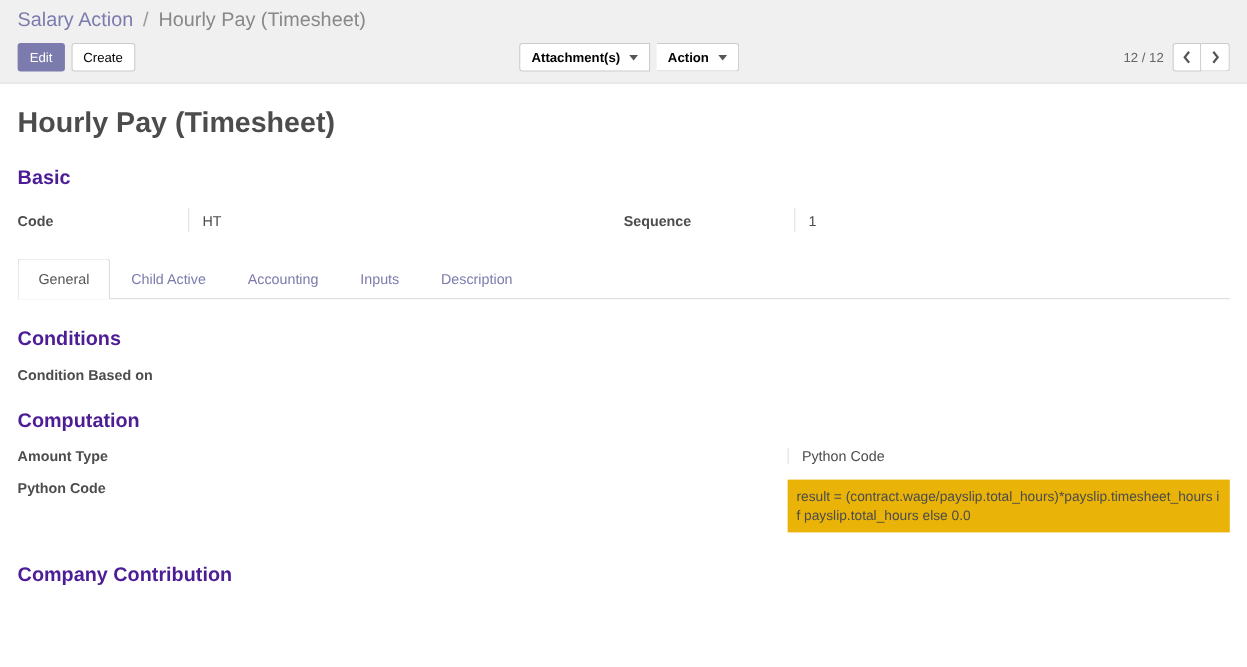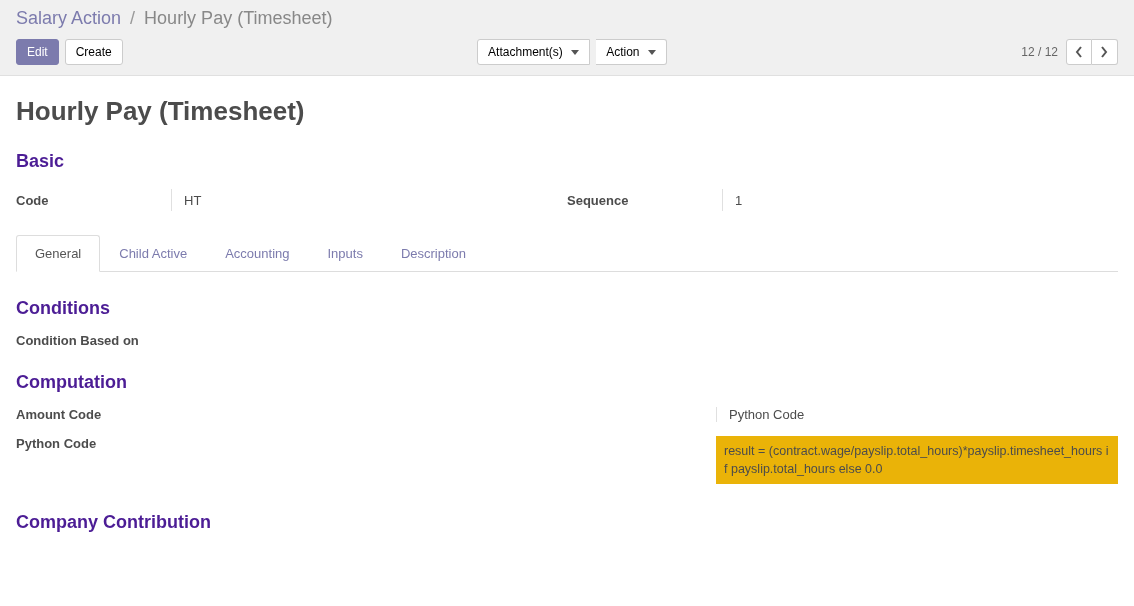--- a/index.html
+++ b/index.html
@@ -7,21 +7,21 @@
 .topbar { background: #f0f0f0; border-bottom: 1px solid #e0e0e0; padding: 8px 16px 10px; }
 .breadcrumb { font-size: 18px; margin-bottom: 10px; }
 .breadcrumb a { color: #7c7bad; text-decoration: none; }
 .breadcrumb .sep { color: #999; margin: 0 4px; }
 .breadcrumb .current { color: #888; }
 .toolbar-row { display: flex; align-items: center; }
 .btn { border: 1px solid #ccc; background: #fff; padding: 5px 10px; font-size: 12px; cursor: pointer; border-radius: 3px; }
 .btn-primary { background: #7c7bad; border-color: #7c7bad; color: #fff; }
 .btn + .btn { margin-left: 6px; }
 .toolbar-center { margin-left: auto; margin-right: auto; display: flex; }
-.toolbar-center .btn { border-radius: 0; }
+.toolbar-center .btn { border-radius: 0; font-weight: bold; }
 .toolbar-center .btn:first-child { border-radius: 3px 0 0 3px; }
 .toolbar-center .btn:last-child { border-radius: 0 3px 3px 0; border-left: none; }
 .caret { display: inline-block; width: 0; height: 0; border-left: 4px solid transparent; border-right: 4px solid transparent; border-top: 5px solid #555; margin-left: 5px; vertical-align: middle; }
 .pager { display: flex; align-items: center; color: #666; }
 .pager-count { margin-right: 8px; font-size: 12px; }
 .pager-btns { display: flex; }
 .pager-btn { border: 1px solid #ccc; background: #fff; width: 26px; height: 26px; display: flex; align-items: center; justify-content: center; cursor: pointer; }
 .pager-btn:first-child { border-radius: 3px 0 0 3px; }
 .pager-btn:last-child { border-radius: 0 3px 3px 0; border-left: none; }
 .form-sheet { padding: 20px 16px; }
@@ -109,21 +109,21 @@
   </div>
 
   <div class="tab-pane">
     <h2 class="section">Conditions</h2>
     <div class="cond-row">
       <div class="cond-label">Condition Based on</div>
     </div>
 
     <h2 class="section" style="margin-top:24px">Computation</h2>
     <div class="cond-row">
-      <div class="cond-label">Amount Code</div>
+      <div class="cond-label">Amount Type</div>
       <div class="cond-value">Python Code</div>
     </div>
     <div class="cond-row" style="margin-top:14px">
       <div class="cond-label">Python Code</div>
       <div class="cond-value" style="border-left:none;padding-left:0">
         <div class="code-block">result = (contract.wage/payslip.total_hours)*payslip.timesheet_hours if payslip.total_hours else 0.0</div>
       </div>
     </div>
 
     <h2 class="section" style="margin-top:28px">Company Contribution</h2>

